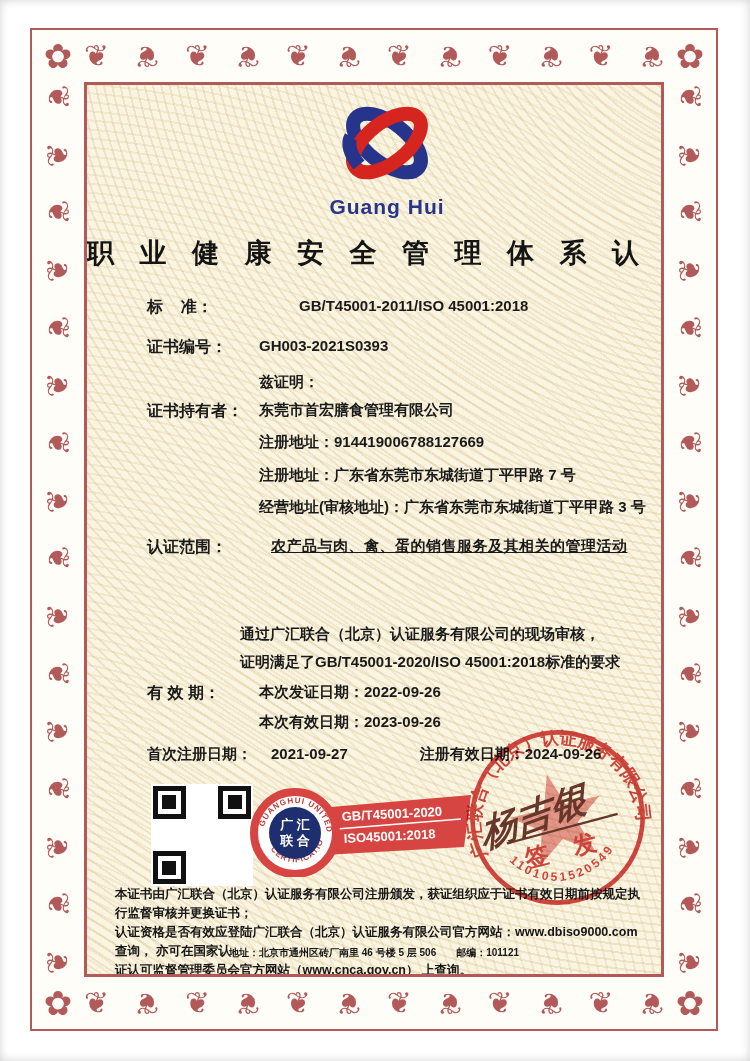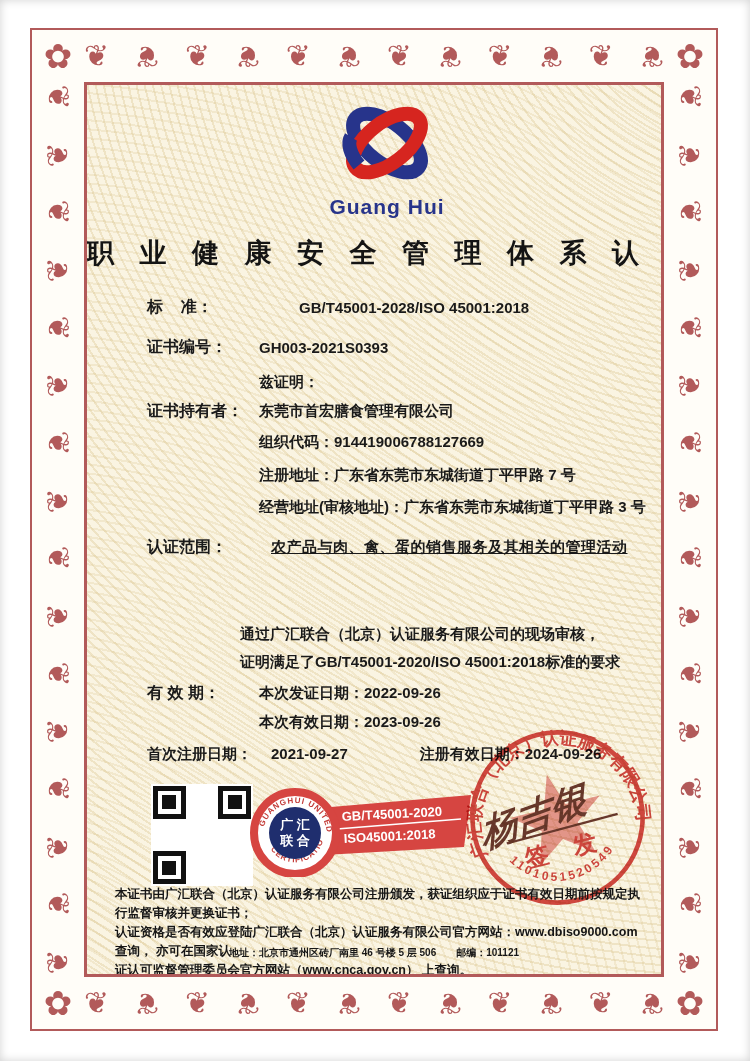--- a/index.html
+++ b/index.html
@@ -32,21 +32,21 @@
   .abs{position:absolute;}
 
   
   .logo-wrap{left:0;right:0;top:18px;text-align:center;padding-left:26px;}
   .brand{color:#27348b;font-weight:bold;font-size:21px;letter-spacing:1px;margin-top:2px;}
 
   
   .title{left:0;right:0;top:150px;text-align:center;font-size:27px;font-weight:bold;color:#141414;letter-spacing:9px;white-space:nowrap;}
 
   
-  .row{left:60px;right:2px;display:flex;align-items:center;color:#1a1a1a;}
+  .row{left:60px;right:2px;display:flex;align-items:flex-start;color:#1a1a1a;}
   .lbl{font-weight:bold;font-size:16px;width:112px;flex:0 0 112px;white-space:pre;}
   .val{font-weight:bold;font-size:15px;}
   .indent{left:172px;right:10px;font-weight:bold;font-size:15px;color:#1a1a1a;}
   .audit{left:153px;right:10px;font-weight:bold;font-size:15px;color:#1a1a1a;}
   .small-gap{letter-spacing:.5px;text-decoration:underline;}
 
   .pair-row{left:60px;right:10px;display:flex;color:#1a1a1a;font-weight:bold;font-size:15px;}
   .pair-row .p2{margin-left:72px;}
 
   
@@ -149,32 +149,32 @@
             <path d="M 75 40 m -28 22 a 40 20 38 0 1 -8 -28" stroke="#27348b" stroke-width="14" transform="rotate(0)"></path>
           </g>
         </svg>
         <div class="brand">Guang Hui</div>
       </div>
 
       <div class="abs title">职 业 健 康 安 全 管 理 体 系 认 证 证 书</div>
 
       <div class="abs row" style="top:212px">
         <span class="lbl">标    准：</span>
-        <span class="val" style="margin-left:40px">GB/T45001-2028/ISO 45001:2018</span>
+        <span class="val" style="margin-left:40px">GB/T45001-2011/ISO 45001:2018</span>
       </div>
       <div class="abs row" style="top:252px">
         <span class="lbl">证书编号：</span>
         <span class="val">GH003-2021S0393</span>
       </div>
       <div class="abs indent" style="top:288px">兹证明：</div>
       <div class="abs row" style="top:316px">
         <span class="lbl">证书持有者：</span>
         <span class="val">东莞市首宏膳食管理有限公司</span>
       </div>
-      <div class="abs indent" style="top:348px">组织代码：914419006788127669</div>
+      <div class="abs indent" style="top:348px">注册地址：914419006788127669</div>
       <div class="abs indent" style="top:381px">注册地址：广东省东莞市东城街道丁平甲路 7 号</div>
       <div class="abs indent" style="top:413px">经营地址(审核地址)：广东省东莞市东城街道丁平甲路 3 号</div>
       <div class="abs row" style="top:452px">
         <span class="lbl">认证范围：</span>
         <span class="val small-gap" style="margin-left:12px">农产品与肉、禽、蛋的销售服务及其相关的管理活动</span>
       </div>
 
       <div class="abs audit" style="top:540px">通过广汇联合（北京）认证服务有限公司的现场审核，</div>
       <div class="abs audit" style="top:568px">证明满足了GB/T45001-2020/ISO 45001:2018标准的要求</div>
 

